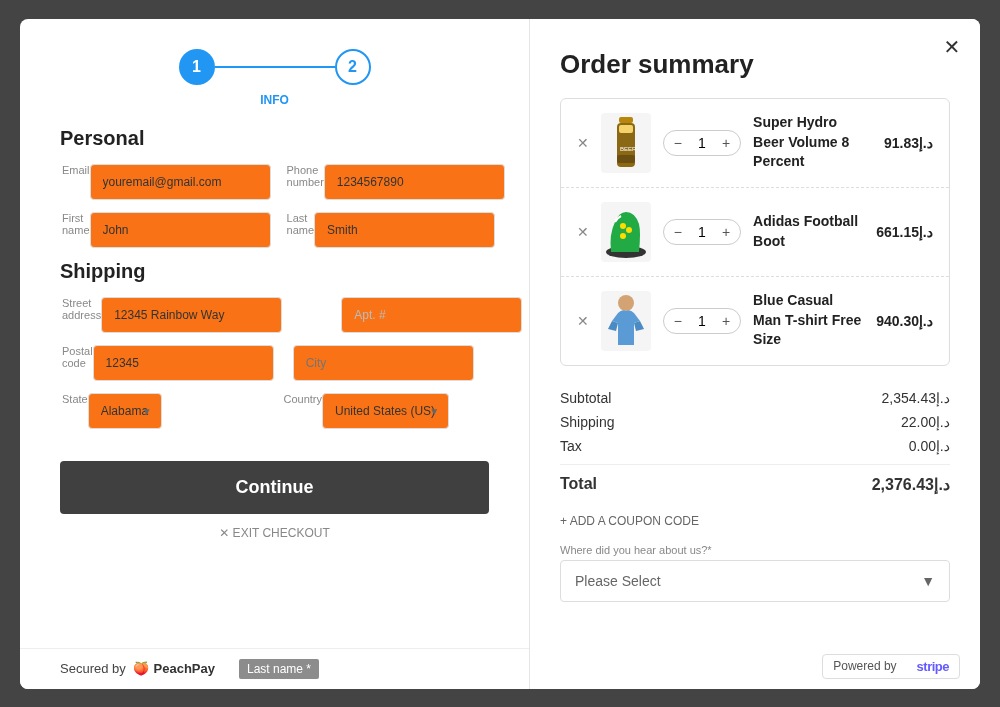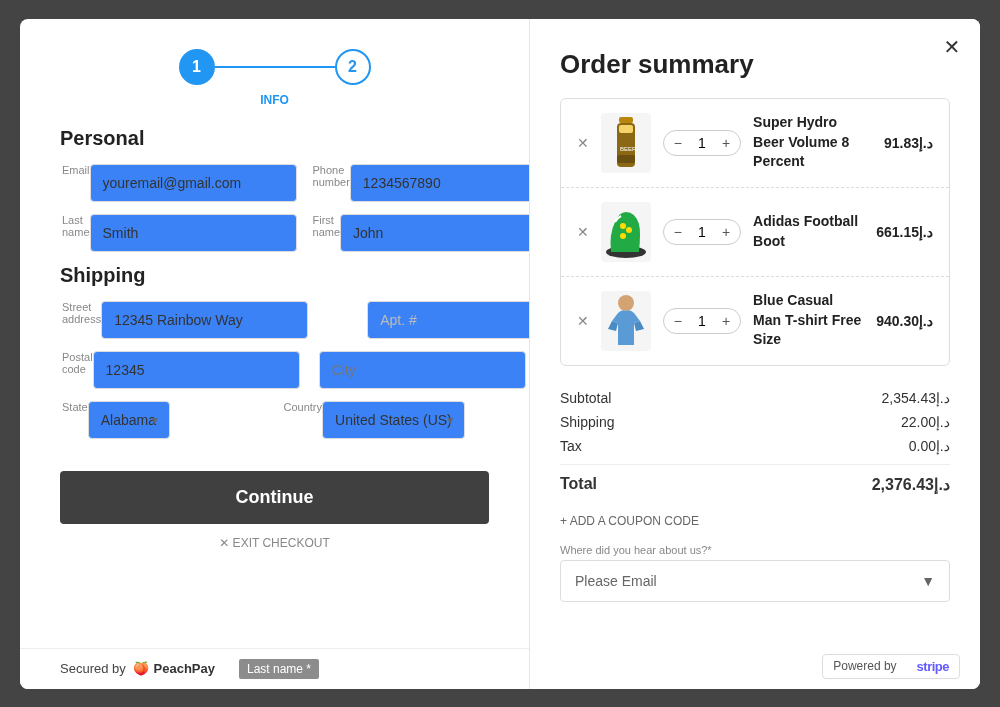--- a/index.html
+++ b/index.html
@@ -111,23 +111,23 @@
     .form-field label {
       font-size: 11px;
       color: #888;
       margin-bottom: 4px;
       padding-left: 2px;
     }
     .form-field input, .form-field select {
       border: 1px solid #ddd;
       border-radius: 4px;
       padding: 10px 12px;
-      font-size: 14px;
+      font-size: 12px;
       color: #333;
-      background: #3b82f6;
+      background: #f97316;
       outline: none;
     }
     .form-field select {
       appearance: none;
       -webkit-appearance: none;
       cursor: pointer;
     }
     .select-wrapper {
       position: relative;
     }
@@ -366,26 +366,26 @@
           <input type="email" value="youremail@gmail.com" style="">
         </div>
         <div class="form-field">
           <label>Phone number</label>
           <input type="tel" value="1234567890" style="">
         </div>
       </div>
 
       <div class="form-row">
         <div class="form-field">
+          <label>First name</label>
+          <input type="text" value="John" style="">
+        </div>
+        <div class="form-field">
           <label>Last name</label>
           <input type="text" value="Smith" style="">
-        </div>
-        <div class="form-field">
-          <label>First name</label>
-          <input type="text" value="John" style="">
         </div>
       </div>
 
       
       <div class="section-title">Shipping</div>
 
       <div class="form-row">
         <div class="form-field">
           <label>Street address</label>
           <input type="text" value="12345 Rainbow Way" style="">
@@ -522,21 +522,21 @@
           <span>Total</span>
           <span>د.إ2,376.43</span>
         </div>
       </div>
 
       <span class="coupon-link">+ ADD A COUPON CODE</span>
 
       <div>
         <div class="hear-about-label">Where did you hear about us?*</div>
         <div class="hear-about-field">
-          <span>Please Email</span>
+          <span>Please Select</span>
           <span>▼</span>
         </div>
       </div>
 
       <div class="powered-stripe">
         <span>Powered by</span>
         <span class="stripe-text">stripe</span>
       </div>
     </div>
   </div>

